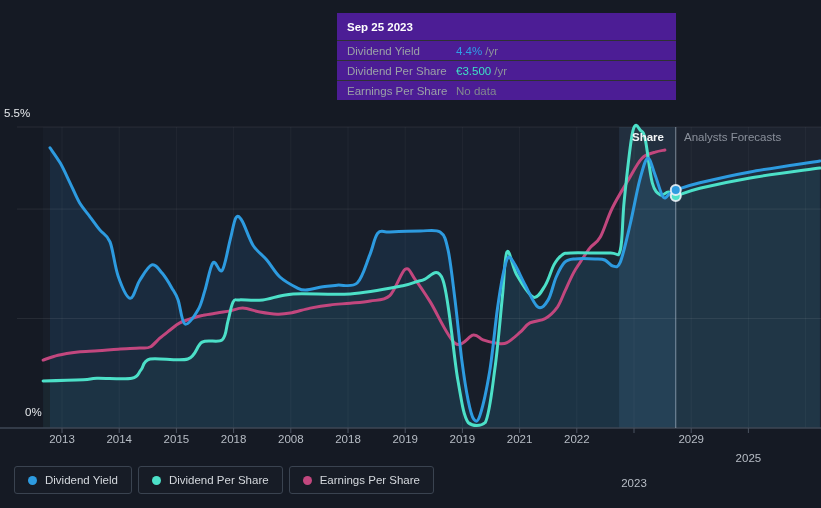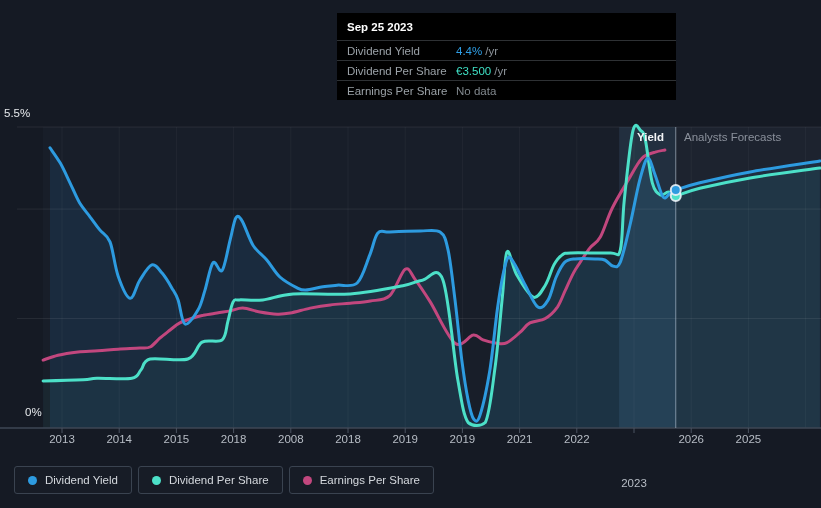--- a/index.html
+++ b/index.html
@@ -7,21 +7,21 @@
     position:relative;width:821px;height:508px;background:#151a24;overflow:hidden;
     font-family:"Liberation Sans",sans-serif;-webkit-font-smoothing:antialiased;
   }
   #chart-svg{position:absolute;left:0;top:0;}
   .ylab{position:absolute;color:#e6e9ec;font-size:11.5px;}
   .xlab{position:absolute;top:433px;width:44px;text-align:center;color:#b7bdc5;font-size:11.5px;}
   .ann{position:absolute;top:131px;font-size:11.5px;}
   #past-label{color:#f3f5f7;font-weight:bold;}
   #forecast-label{color:#8b919c;}
   
-  #tooltip{position:absolute;left:337px;top:13px;width:339px;background:#000000;color:#fff;}
+  #tooltip{position:absolute;left:337px;top:13px;width:339px;background:#4c1d95;color:#fff;}
   #tooltip .tt-title{height:27px;line-height:29px;padding:0 10px;font-size:11.5px;font-weight:bold;color:#fdfdfd;}
   #tooltip .tt-row{display:flex;align-items:center;height:19px;padding:0 10px;border-top:1px solid #2e3134;font-size:11.5px;}
   #tooltip .tt-label{width:109px;flex:0 0 109px;color:#9aa1a7;}
   #tooltip .tt-val-blue{color:#2f9fe6;}
   #tooltip .tt-val-teal{color:#3ee0c5;}
   #tooltip .tt-val-muted{color:#82898f;}
   #tooltip .tt-suffix{color:#8d949b;margin-left:3px;}
   
   #legend{position:absolute;left:14px;top:466px;display:flex;gap:6px;}
   .legend-item{display:flex;align-items:center;gap:8px;height:26px;padding:0 13px;
@@ -91,25 +91,25 @@
       <div class="xlab" style="left: 97.2px;">2014</div>
       <div class="xlab" style="left: 154.4px;">2015</div>
       <div class="xlab" style="left: 211.6px;">2018</div>
       <div class="xlab" style="left: 268.8px;">2008</div>
       <div class="xlab" style="left: 326px;">2018</div>
       <div class="xlab" style="left: 383.2px;">2019</div>
       <div class="xlab" style="left: 440.4px;">2019</div>
       <div class="xlab" style="left: 497.6px;">2021</div>
       <div class="xlab" style="left: 554.8px;">2022</div>
       <div class="xlab" style="left: 612px; margin-top: 44px;">2023</div>
-      <div class="xlab" style="left: 669.2px;">2026</div>
-      <div class="xlab" style="left: 726.4px;">2025</div>
+      <div class="xlab" style="left: 669.2px;">2029</div>
+      <div class="xlab" style="left: 726.4px; margin-top: 19px;">2025</div>
     </div>
 
-  <div id="past-label" class="ann" style="right:157px;">Yield</div>
+  <div id="past-label" class="ann" style="right:157px;">Share</div>
   <div id="forecast-label" class="ann" style="left:684px;">Analysts Forecasts</div>
 
   <div id="tooltip">
     <div class="tt-title">Sep 25 2023</div>
     <div class="tt-row">
       <span class="tt-label">Dividend Yield</span>
       <span class="tt-val-blue">4.4%</span>
       <span class="tt-suffix">/yr</span>
     </div>
     <div class="tt-row">

